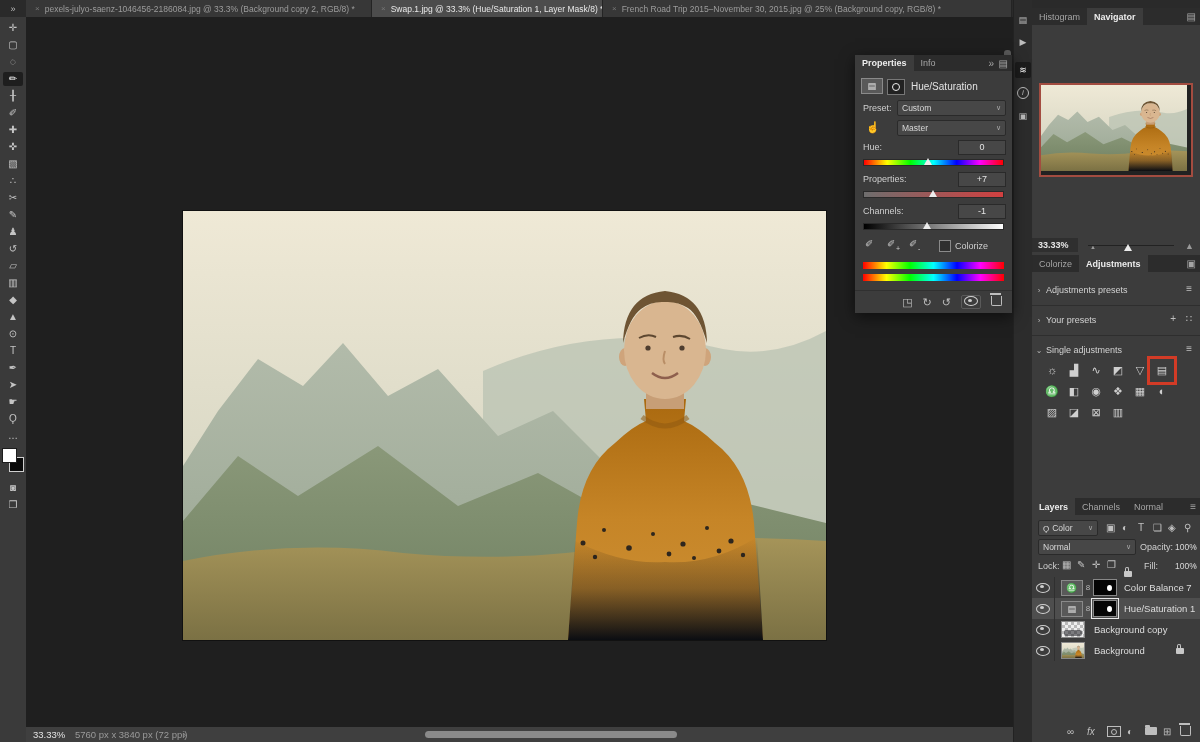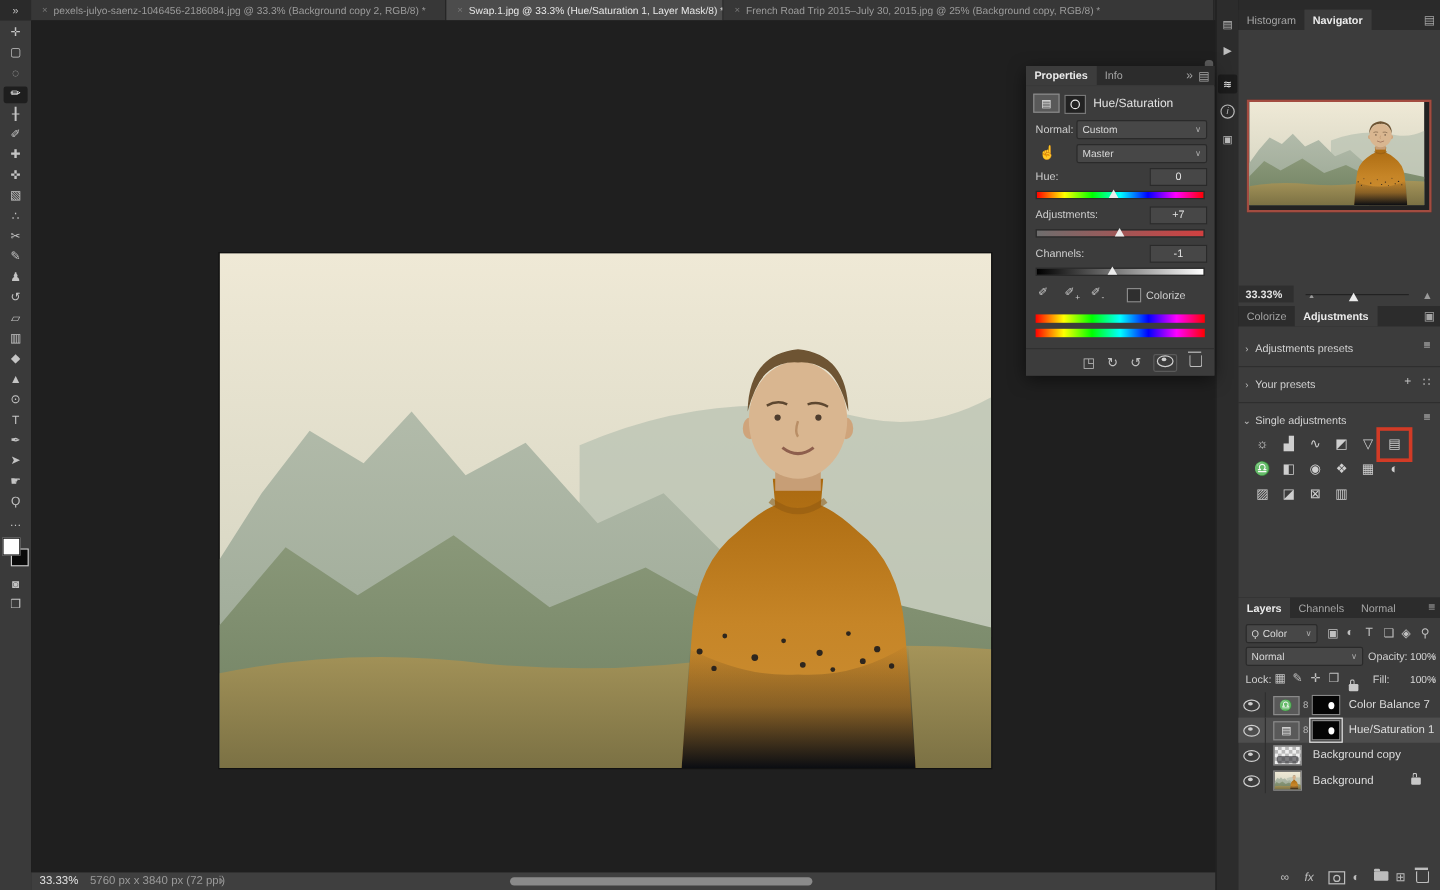--- a/index.html
+++ b/index.html
@@ -182,21 +182,21 @@
   <div class="tab" style="width:327px">
     <span class="close">×</span>
     <span>pexels-julyo-saenz-1046456-2186084.jpg @ 33.3% (Background copy 2, RGB/8) *</span>
   </div>
   <div class="tab active" style="width:212px">
     <span class="close">×</span>
     <span>Swap.1.jpg @ 33.3% (Hue/Saturation 1, Layer Mask/8) *</span>
   </div>
   <div class="tab" style="width:390px">
     <span class="close">×</span>
-    <span>French Road Trip 2015–July 30, 2015.jpg @ 25% (Background copy, RGB/8) *</span>
+    <span>French Road Trip 2015–November 30, 2015.jpg @ 25% (Background copy, RGB/8) *</span>
   </div>
 </div>
 
 <div class="abs toolbar">
   <span class="tool">✛</span>
   <span class="tool">▢</span>
   <span class="tool">◌</span>
   <span class="tool active">✏</span>
   <span class="tool">╂</span>
   <span class="tool">✐</span>
@@ -420,35 +420,35 @@
     <span class="ptab">Info</span>
     <span class="pmenu" style="right:18px">»</span>
     <span class="pmenu">▤</span>
   </div>
   <div class="pbody">
     <span class="chip abs" style="left:6px;top:6px">▤</span>
     <span class="abs" style="left:32px;top:7px;width:16px;height:14px;background:#222;border:1px solid #777;display:flex;align-items:center;justify-content:center">
       <span style="width:6px;height:6px;border:1.5px solid #eee;border-radius:50%"></span>
     </span>
     <span class="plabel" style="left:56px;top:9px;font-size:10px;color:#e2e2e2">Hue/Saturation</span>
-    <span class="plabel" style="left:8px;top:31px">Normal:</span>
+    <span class="plabel" style="left:8px;top:31px">Preset:</span>
     <div class="fieldbox" style="left:42px;top:28px;right:6px">
       <span>Custom</span>
       <span class="caret">∨</span>
     </div>
     <span class="plabel" style="left:11px;top:49px;font-size:11px">☝</span>
     <div class="fieldbox" style="left:42px;top:48px;right:6px">
       <span>Master</span>
       <span class="caret">∨</span>
     </div>
     <span class="plabel" style="left:8px;top:70px">Hue:</span>
     <div class="valbox" style="right:6px;top:68px">0</div>
     <div class="track" style="top:87px;background:linear-gradient(to right,#f00,#ff0,#0f0,#0ff,#00f,#f0f,#f00)"></div>
     <span class="tri" style="left:69px;top:86px"></span>
-    <span class="plabel" style="left:8px;top:102px">Adjustments:</span>
+    <span class="plabel" style="left:8px;top:102px">Properties:</span>
     <div class="valbox" style="right:6px;top:100px">+7</div>
     <div class="track" style="top:119px;background:linear-gradient(to right,#6e6e6e,#d24040)"></div>
     <span class="tri" style="left:74px;top:118px"></span>
     <span class="plabel" style="left:8px;top:134px">Channels:</span>
     <div class="valbox" style="right:6px;top:132px">-1</div>
     <div class="track" style="top:151px;background:linear-gradient(to right,#000,#fff)"></div>
     <span class="tri" style="left:68px;top:150px"></span>
     <span class="dropper" style="left:10px;top:166px">✐</span>
     <span class="dropper" style="left:32px;top:166px">✐</span>
     <span class="plabel" style="left:41px;top:173px;font-size:7px">+</span>

